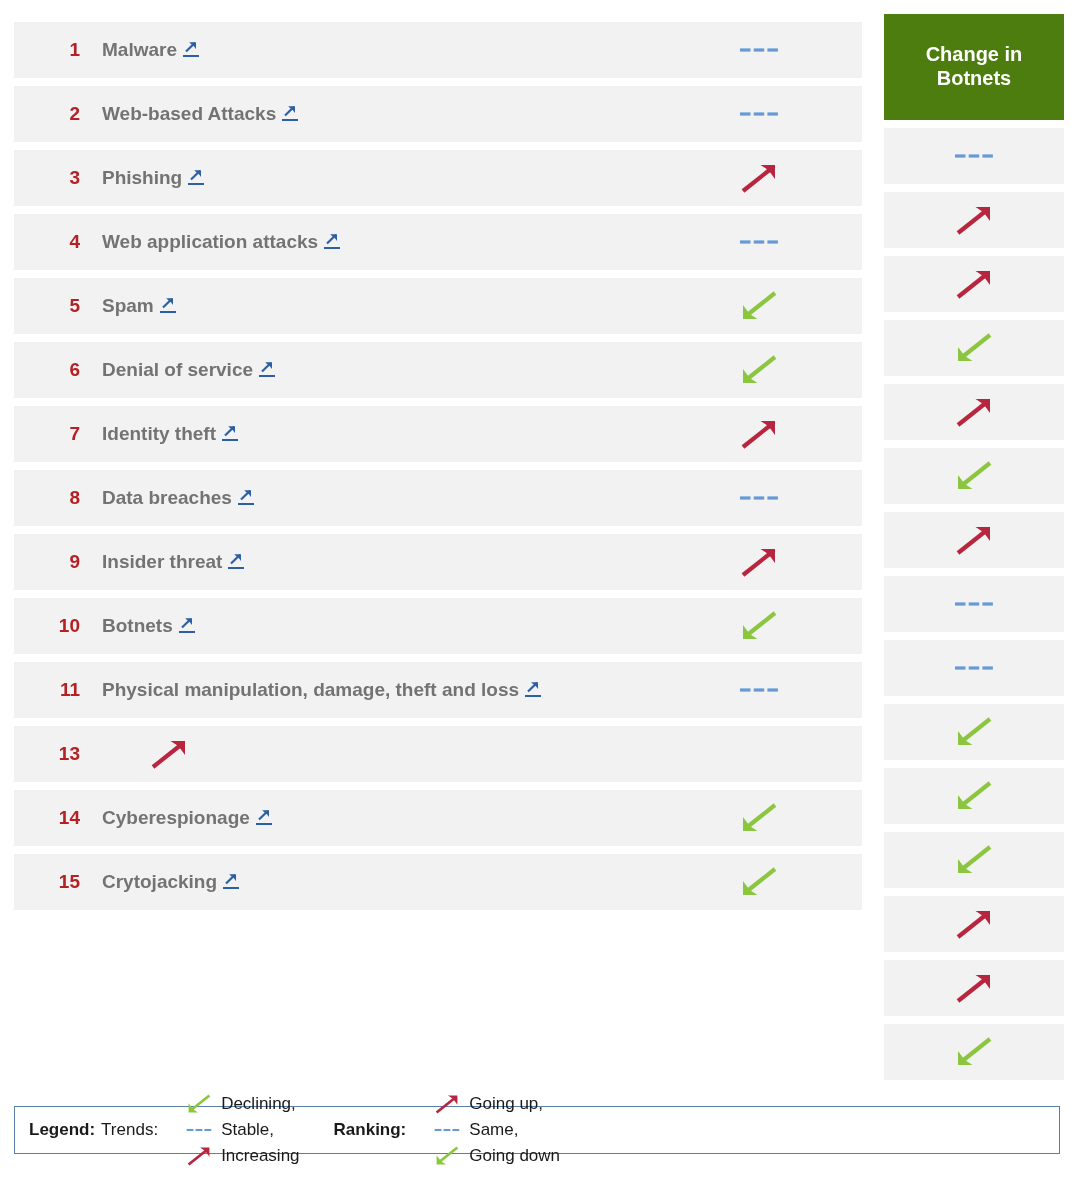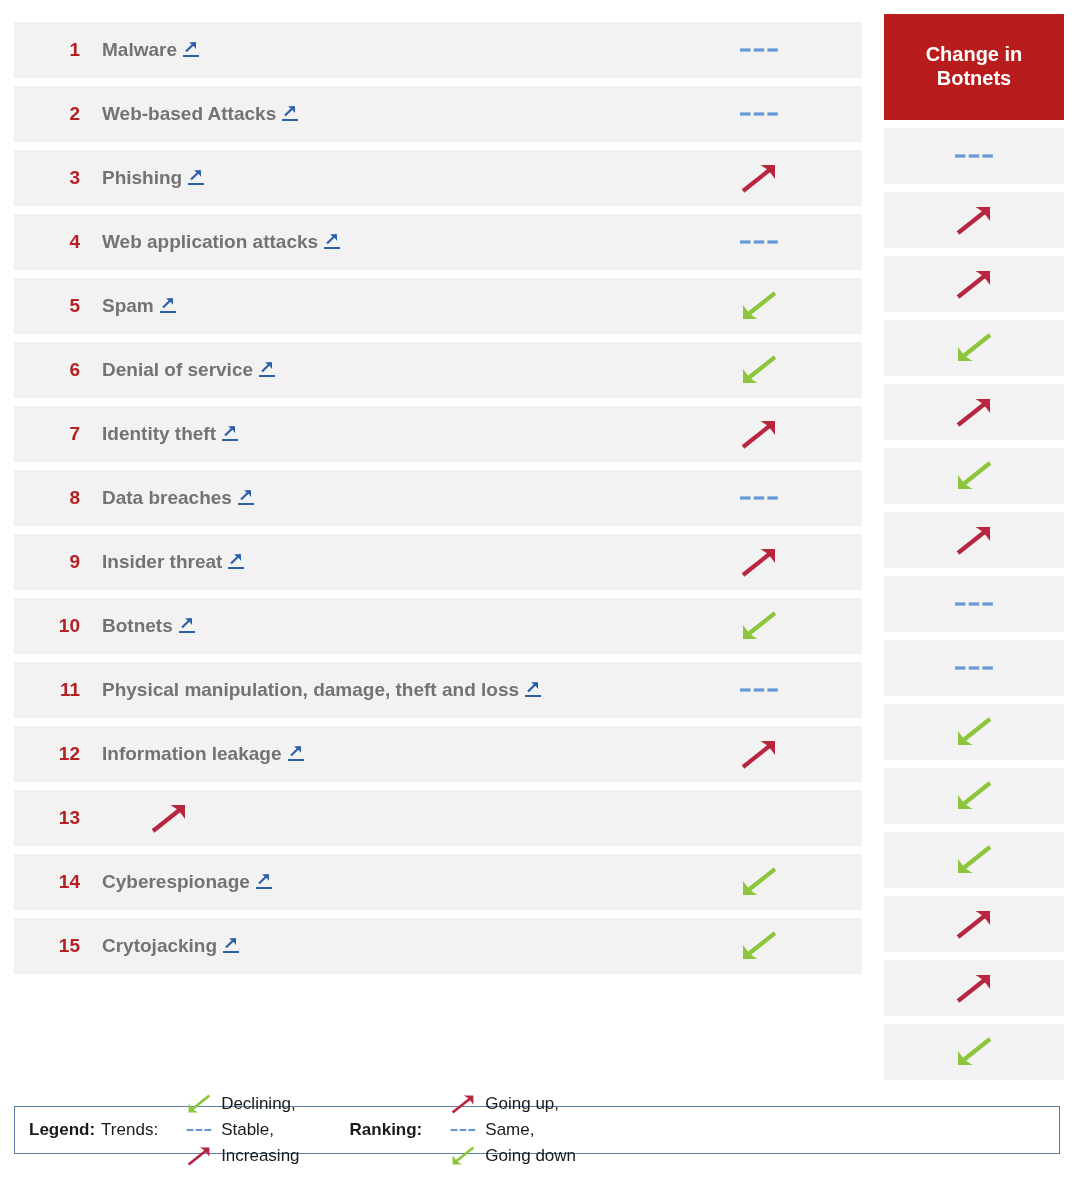--- a/index.html
+++ b/index.html
@@ -17,21 +17,21 @@
   }
   .ranking-col{
     position:absolute;left:884px;top:14px;width:180px;
   }
 
   .hdr{
     height:106px;display:flex;align-items:center;
     color:#ffffff;font-weight:bold;box-sizing:border-box;
   }
   .hdr-main{background:#629ad7;}
-  .hdr-rank{background:#b91c1c;justify-content:center;text-align:center;
+  .hdr-rank{background:#4d7c0f;justify-content:center;text-align:center;
             font-size:20px;line-height:1.18;padding:0 8px;}
   .hdr-title{
     flex:1;font-size:29px;padding-left:22px;letter-spacing:.2px;
   }
   .hdr-trend{
     width:180px;text-align:right;font-size:20px;line-height:1.18;
     padding-right:26px;box-sizing:border-box;
   }
 
   .row{
@@ -71,21 +71,21 @@
     position:absolute;left:14px;top:1106px;width:1046px;height:48px;
     border:1px solid #5b7fa6;background:#ffffff;box-sizing:border-box;
     display:flex;align-items:center;font-size:17px;color:#1a1a1a;
     white-space:nowrap;
   }
   .legend-lbl{font-weight:bold;margin-left:14px;}
   .legend-sub{margin-left:6px;}
   .legend-item{display:flex;align-items:center;margin-left:26px;}
   .legend-item .mk{width:30px;height:26px;position:relative;margin-right:7px;}
   .legend-item .mk svg{position:absolute;left:0;top:0;}
-  .legend-sep{margin-left:50px;font-weight:bold;}
+  .legend-sep{margin-left:34px;font-weight:bold;}
 </style>
 </head>
 <body>
 
 <div class="sheet">
 
   <div class="main-table">
     <div id="main-rows">
         <div class="row">
           <div class="rank-num">1</div>
@@ -257,36 +257,20 @@
                 <path d="M5 12.5 L14 3.8" stroke="#2b5fa8" stroke-width="2.2" fill="none"></path>
                 <path d="M8.2 3.2 L15 3.2 L15 10.0 L12.9 7.2 L10.3 5.3 Z" fill="#2b5fa8"></path>
                 <path d="M2 17 L18 17" stroke="#2b5fa8" stroke-width="2" fill="none"></path>
               </svg></span></div>
           <div class="trend-cell">
             <span class="marker">
               <svg width="46" height="40" viewBox="0 0 46 40">
                 <rect x="4" y="18.4" width="10.5" height="3.2" fill="#6699d6"></rect>
                 <rect x="17.7" y="18.4" width="10.5" height="3.2" fill="#6699d6"></rect>
                 <rect x="31.4" y="18.4" width="10.5" height="3.2" fill="#6699d6"></rect>
-              </svg>
-            </span>
-          </div>
-        </div>
-        <div class="row">
-          <div class="rank-num">12</div>
-          <div class="threat-name"><span>Information leakage</span><span class="extlink"><svg width="20" height="19" viewBox="0 0 20 19">
-                <path d="M5 12.5 L14 3.8" stroke="#2b5fa8" stroke-width="2.2" fill="none"></path>
-                <path d="M8.2 3.2 L15 3.2 L15 10.0 L12.9 7.2 L10.3 5.3 Z" fill="#2b5fa8"></path>
-                <path d="M2 17 L18 17" stroke="#2b5fa8" stroke-width="2" fill="none"></path>
-              </svg></span></div>
-          <div class="trend-cell">
-            <span class="marker">
-              <svg width="46" height="40" viewBox="0 0 46 40">
-                <path d="M7 33 L36 10" stroke="#b8253f" stroke-width="4.2" fill="none" stroke-linecap="butt"></path>
-                <path d="M24.5 7 L39 7 L39 21 L34.2 14.5 L31 11.2 Z" fill="#b8253f"></path>
               </svg>
             </span>
           </div>
         </div>
         <div class="row">
           <div class="rank-num">13</div>
           <div class="trend-cell">
             <span class="marker">
               <svg width="46" height="40" viewBox="0 0 46 40">
                 <path d="M7 33 L36 10" stroke="#b8253f" stroke-width="4.2" fill="none" stroke-linecap="butt"></path>

